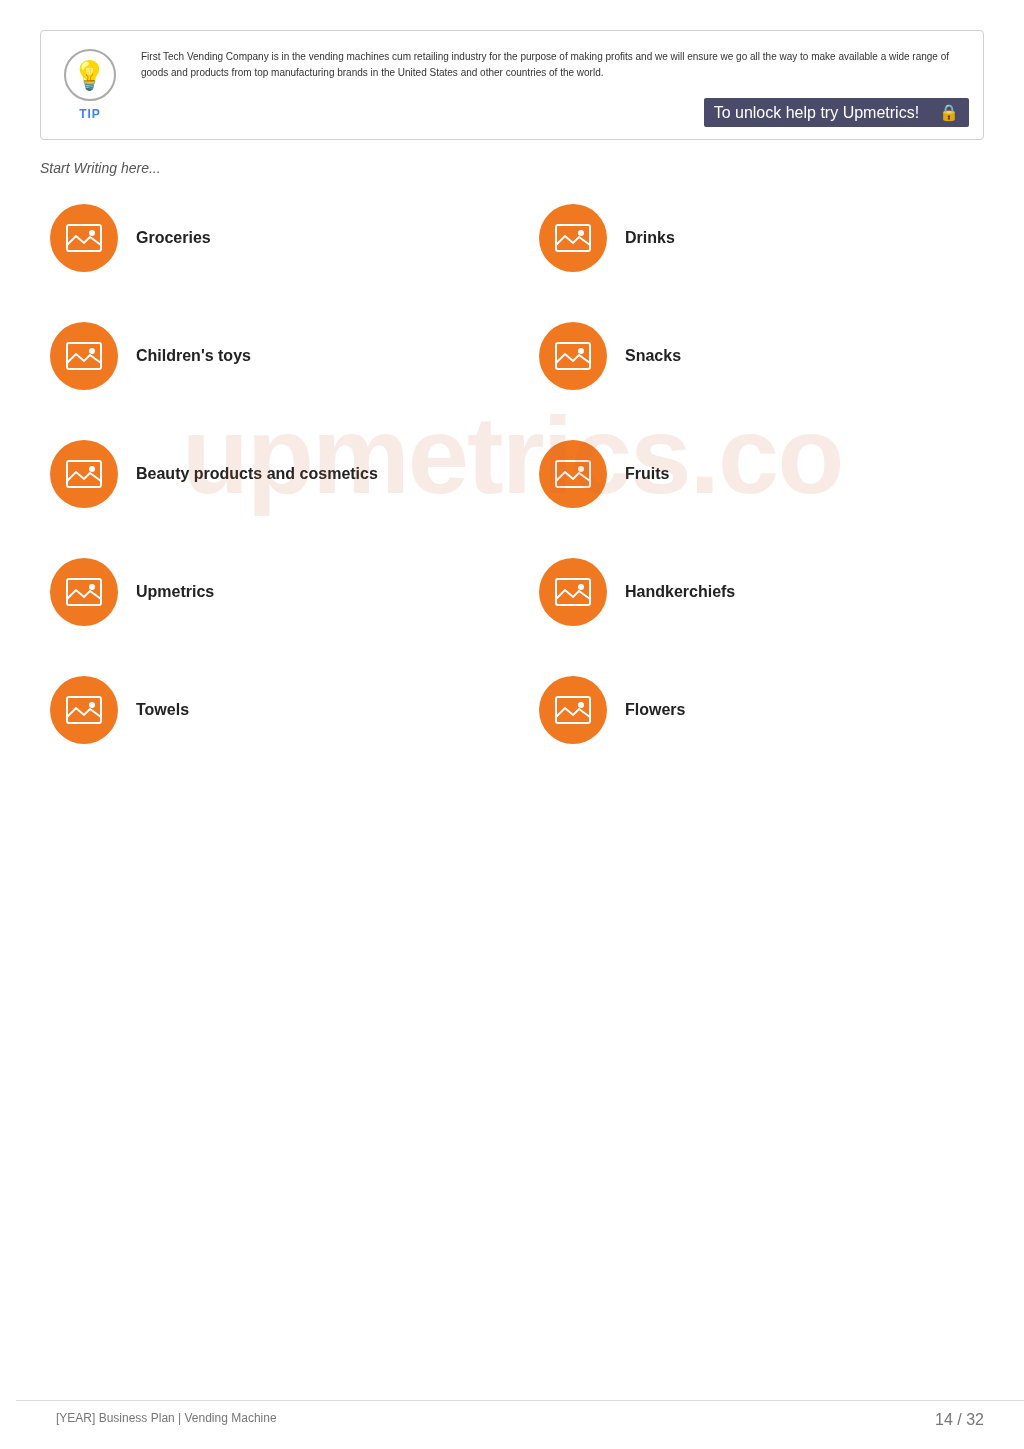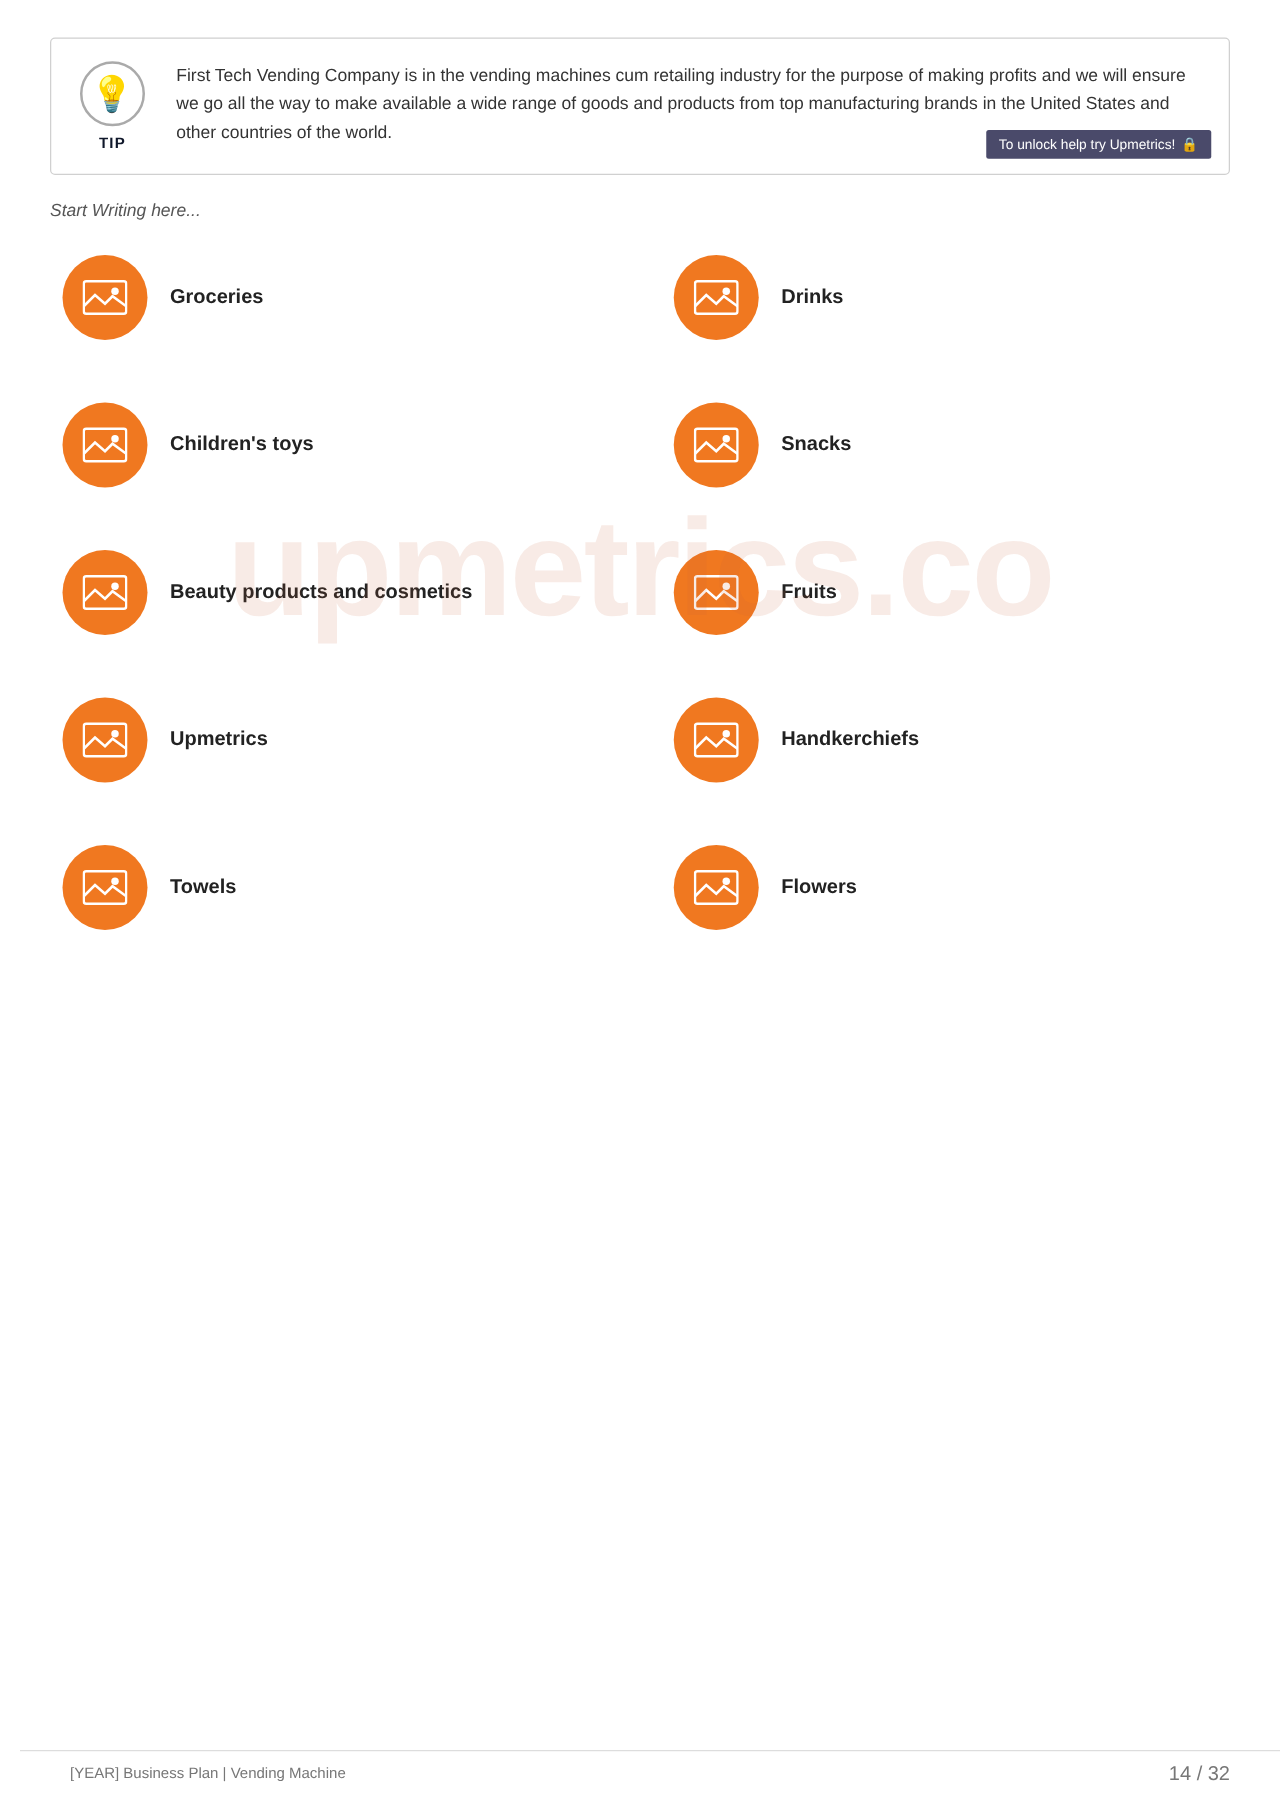--- a/index.html
+++ b/index.html
@@ -41,43 +41,43 @@
       border: 2px solid #aaa;
       display: flex;
       align-items: center;
       justify-content: center;
       margin-bottom: 6px;
     }
 
     .tip-label {
       font-size: 12px;
       font-weight: bold;
-      color: #0f172a;
+      color: #3b82f6;
       letter-spacing: 1px;
     }
 
     .tip-text {
-      font-size: 14px;
+      font-size: 10px;
       line-height: 1.6;
       color: #333;
       flex: 1;
     }
 
     .unlock-btn {
       position: absolute;
       bottom: 12px;
       right: 14px;
       background: #4a4a6a;
       color: #fff;
-      font-size: 11px;
+      font-size: 16px;
       padding: 5px 10px;
       border-radius: 2px;
       display: flex;
       align-items: center;
-      gap: 5px;
+      gap: 20px;
       cursor: pointer;
       white-space: nowrap;
     }
 
     
     .start-writing {
       margin: 20px 40px 0 40px;
       font-style: italic;
       font-size: 14px;
       color: #555;

